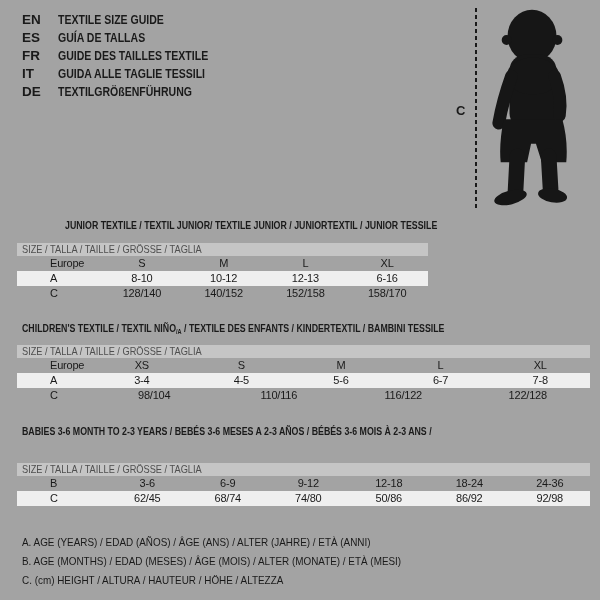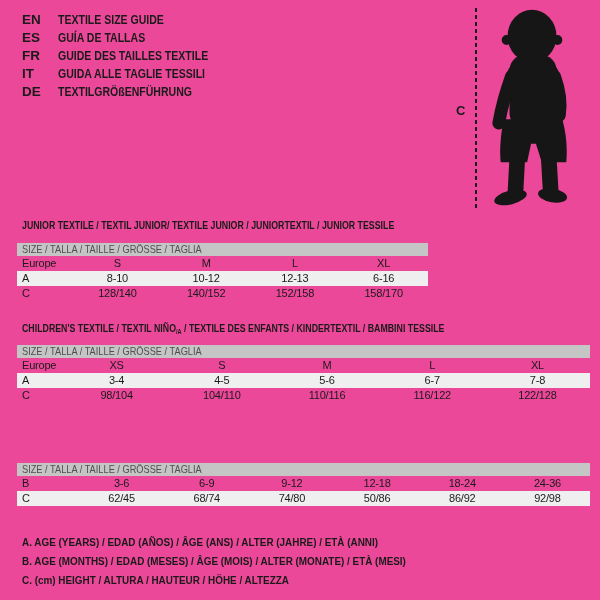--- a/index.html
+++ b/index.html
@@ -1,17 +1,17 @@
 <!DOCTYPE html>
 <html><head>
 <meta charset="utf-8">
 <style>
   html,body{margin:0;padding:0;background:#ffffff;}
   .page{
-    position:relative;width:600px;height:600px;background:#ec4899;overflow:hidden;
+    position:relative;width:600px;height:600px;background:#a3a3a3;overflow:hidden;
     font-family:"Liberation Sans",sans-serif;color:#1a1a1a;
   }
   
   .cx78{display:inline-block;transform:scaleX(0.78);transform-origin:0 50%;white-space:nowrap;}
   .cx80{display:inline-block;transform:scaleX(0.80);transform-origin:0 50%;white-space:nowrap;}
   .cx84{display:inline-block;transform:scaleX(0.84);transform-origin:0 50%;white-space:nowrap;}
   .cx90{display:inline-block;transform:scaleX(0.90);transform-origin:0 50%;white-space:nowrap;}
 
   
   .langs{position:absolute;left:22px;top:11px;}
@@ -30,29 +30,29 @@
   .sub{font-size:7px;vertical-align:-2px;}
 
   
   .size-table{position:absolute;left:17px;}
   .t-w1{width:411px;}
   .t-w2{width:573px;}
   .bar{height:13px;line-height:13px;background:#c5c5c5;color:#4e4e4e;
        font-size:11px;font-weight:400;padding-left:5px;}
   .trow{display:flex;height:15px;line-height:15px;font-size:11px;letter-spacing:-0.2px;}
   .trow.shade{background:#efefef;}
-  .lbl{padding-left:5px;text-align:left;flex:0 0 auto;}
+  .lbl{padding-left:5px;text-align:left;flex:0 0 auto;margin-left:28px;}
   .t1 .lbl{width:51px;}
   .t2 .lbl{width:42px;}
   .t3 .lbl{width:57px;}
   .cell{flex:1 1 0;text-align:center;}
 
   
   .notes{position:absolute;left:22px;top:533px;}
-  .note{height:19px;line-height:19px;font-size:11px;font-weight:700;white-space:nowrap;}
+  .note{height:19px;line-height:19px;font-size:11px;font-weight:400;white-space:nowrap;}
 </style>
 </head>
 <body>
 
 <div class="page">
 
   <div class="langs">
     <div class="lang-row">
       <span class="lang-code">EN</span>
       <span class="lang-name cx78">TEXTILE SIZE GUIDE</span>
@@ -87,21 +87,21 @@
       <path d="M24,70 Q15,95 11,118" stroke="#161616" stroke-width="13" stroke-linecap="round" fill="none"></path>
       <path d="M68,70 Q76,92 73,110" stroke="#161616" stroke-width="13" stroke-linecap="round" fill="none"></path>
       <path d="M16,114 Q11,140 13,158 L40,158 L44,139 L49,139 L55,158 L80,158 Q82,136 76,114 Z"></path>
       <path d="M30,152 L28,190" stroke="#161616" stroke-width="16" stroke-linecap="round" fill="none"></path>
       <path d="M62,152 L64,186" stroke="#161616" stroke-width="16" stroke-linecap="round" fill="none"></path>
       <ellipse cx="23" cy="194" rx="17" ry="7" transform="rotate(-14 23 194)"></ellipse>
       <ellipse cx="66" cy="192" rx="15" ry="7" transform="rotate(10 66 192)"></ellipse>
     </g>
   </svg>
 
-  <div class="sec-title" style="top:217px;">
+  <div class="sec-title" style="top:217px;margin-left:43px;">
     <span class="cx80">JUNIOR TEXTILE / TEXTIL JUNIOR/ TEXTILE JUNIOR / JUNIORTEXTIL / JUNIOR TESSILE</span>
   </div>
   <div class="size-table t-w1 t1" style="top:243px;">
     <div class="bar">
       <span class="cx84">SIZE / TALLA / TAILLE / GRÖSSE / TAGLIA</span>
     </div>
     <div class="trow">
       <span class="lbl">Europe</span>
       <span class="cell">S</span>
       <span class="cell">M</span>
@@ -143,28 +143,28 @@
       <span class="lbl">A</span>
       <span class="cell">3-4</span>
       <span class="cell">4-5</span>
       <span class="cell">5-6</span>
       <span class="cell">6-7</span>
       <span class="cell">7-8</span>
     </div>
     <div class="trow">
       <span class="lbl">C</span>
       <span class="cell">98/104</span>
-      <span class="cell">104/110</span>
       <span class="cell">110/116</span>
       <span class="cell">116/122</span>
       <span class="cell">122/128</span>
     </div>
   </div>
 
   <div class="sec-title" style="top:423px;">
+    <div><span class="cx80">BABIES 3-6 MONTH TO 2-3 YEARS / BEBÉS 3-6 MESES A 2-3 AÑOS / BÉBÉS 3-6 MOIS À 2-3 ANS /</span></div>
   </div>
   <div class="size-table t-w2 t3" style="top:463px;">
     <div class="bar">
       <span class="cx84">SIZE / TALLA / TAILLE / GRÖSSE / TAGLIA</span>
     </div>
     <div class="trow">
       <span class="lbl">B</span>
       <span class="cell">3-6</span>
       <span class="cell">6-9</span>
       <span class="cell">9-12</span>

